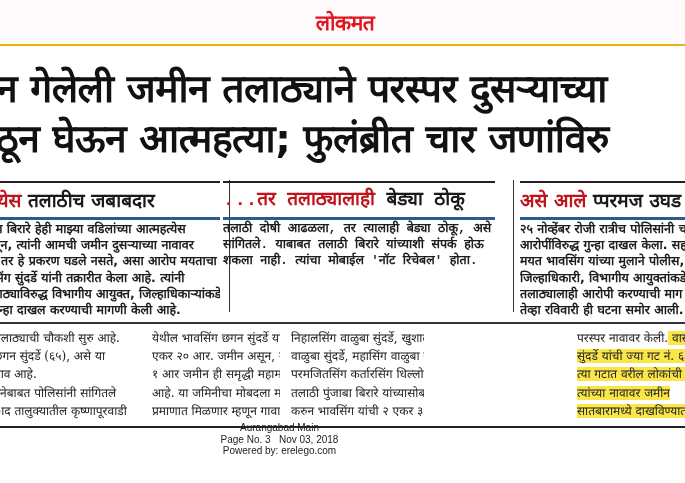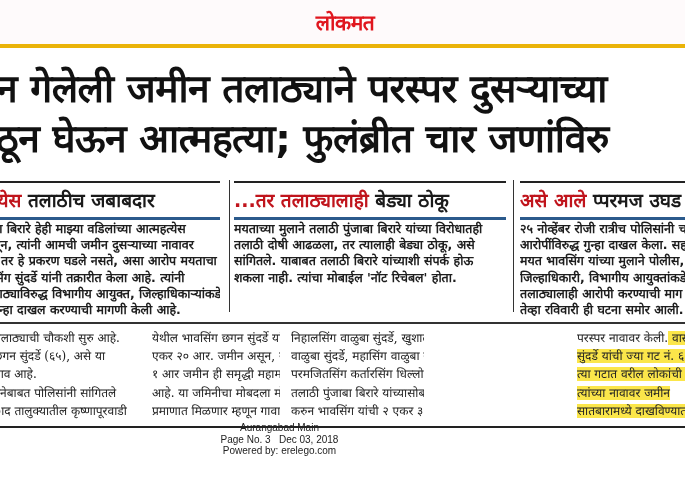--- a/index.html
+++ b/index.html
@@ -5,21 +5,21 @@
   html, body { margin: 0; padding: 0; }
   body {
     width: 685px; height: 483px; overflow: hidden; position: relative;
     background: #ffffff;
     font-family: "DejaVu Sans", sans-serif;
     color: #1a1a1a;
   }
   .masthead {
     position: absolute; left: 0; top: 0; width: 685px; height: 44px;
     background: #fefafb;
-    border-bottom: 4px solid #eab308;
+    border-bottom: 2px solid #eab308;
   }
   .logo {
     position: absolute; left: 290px; top: 10px; width: 110px; height: 26px;
     color: #e0161e; font-weight: bold; font-size: 21px; line-height: 26px;
     text-align: center; letter-spacing: -0.5px;
   }
   .headline {
     position: absolute; left: -4px; white-space: nowrap;
     font-weight: bold; font-size: 39px; color: #111; letter-spacing: -0.5px;
   }
@@ -35,21 +35,21 @@
   }
   .box .sub .red { color: #c0141c; }
   .box .blueline { position: absolute; left: 0; right: 0; top: 36px; height: 3px; background: #2b5a8c; }
   .box .body {
     position: absolute; left: 0; top: 40px; right: 4px;
     font-size: 12.5px; line-height: 16.2px; font-weight: bold; color: #1e1e1e;
   }
   .box .body div { white-space: nowrap; }
   .box1 { left: -8px; width: 228px; }
   .box1 .sub, .box1 .body { left: 0; }
-  .box2 { left: 234px; width: 272px; }
+  .box2 { left: 223px; width: 272px; font-family: Liberation Mono, monospace; }
   .box3 { left: 520px; width: 175px; }
   .vrule { position: absolute; top: 180px; width: 1px; height: 132px; background: #333; }
   .hrule-mid { position: absolute; left: 0; width: 685px; top: 322px; height: 2px; background: #333; }
   .hrule-bot { position: absolute; left: 0; width: 685px; top: 426px; height: 2px; background: #222; }
   .col {
     position: absolute; top: 329px; height: 95px; overflow: hidden;
     font-family: "DejaVu Serif", serif; font-size: 12px; line-height: 18.2px; color: #222;
   }
   .col div { white-space: nowrap; text-align: justify; }
   .c1 { left: -6px; width: 142px; }
@@ -90,21 +90,20 @@
 
 <div class="vrule" style="left:229px"></div>
 
 <div class="box box2">
   <div class="topline"></div>
   <div class="sub">
     <span class="red">...तर तलाठ्यालाही</span><span> बेड्या ठोकू</span>
   </div>
   <div class="blueline"></div>
   <div class="body">
-    <div>मयताच्या मुलाने तलाठी पुंजाबा बिरारे यांच्या विरोधातही</div>
     <div>तलाठी दोषी आढळला, तर त्यालाही बेड्या ठोकू, असे</div>
     <div>सांगितले. याबाबत तलाठी बिरारे यांच्याशी संपर्क होऊ</div>
     <div>शकला नाही. त्यांचा मोबाईल 'नॉट रिचेबल' होता.</div>
   </div>
 </div>
 
 <div class="vrule" style="left:513px"></div>
 
 <div class="box box3">
   <div class="topline"></div>
@@ -150,15 +149,15 @@
   <div><span class="hl">सुंदर्डे यांची ज्या गट नं. ६ मध</span></div>
   <div><span class="hl">त्या गटात वरील लोकांची ज</span></div>
   <div><span class="hl">त्यांच्या नावावर जमीन</span></div>
   <div><span class="hl">सातबारामध्ये दाखविण्यात अ</span></div>
 </div>
 
 <div class="hrule-bot"></div>
 
 <div class="footer">
   <div>Aurangabad Main</div>
-  <div><span>Page No. 3</span>&nbsp;&nbsp;&nbsp;<span>Dec 03, 2018</span></div>
+  <div><span>Page No. 3</span>&nbsp;&nbsp;&nbsp;<span>Nov 03, 2018</span></div>
   <div>Powered by: erelego.com</div>
 </div>
 
 </body></html>

